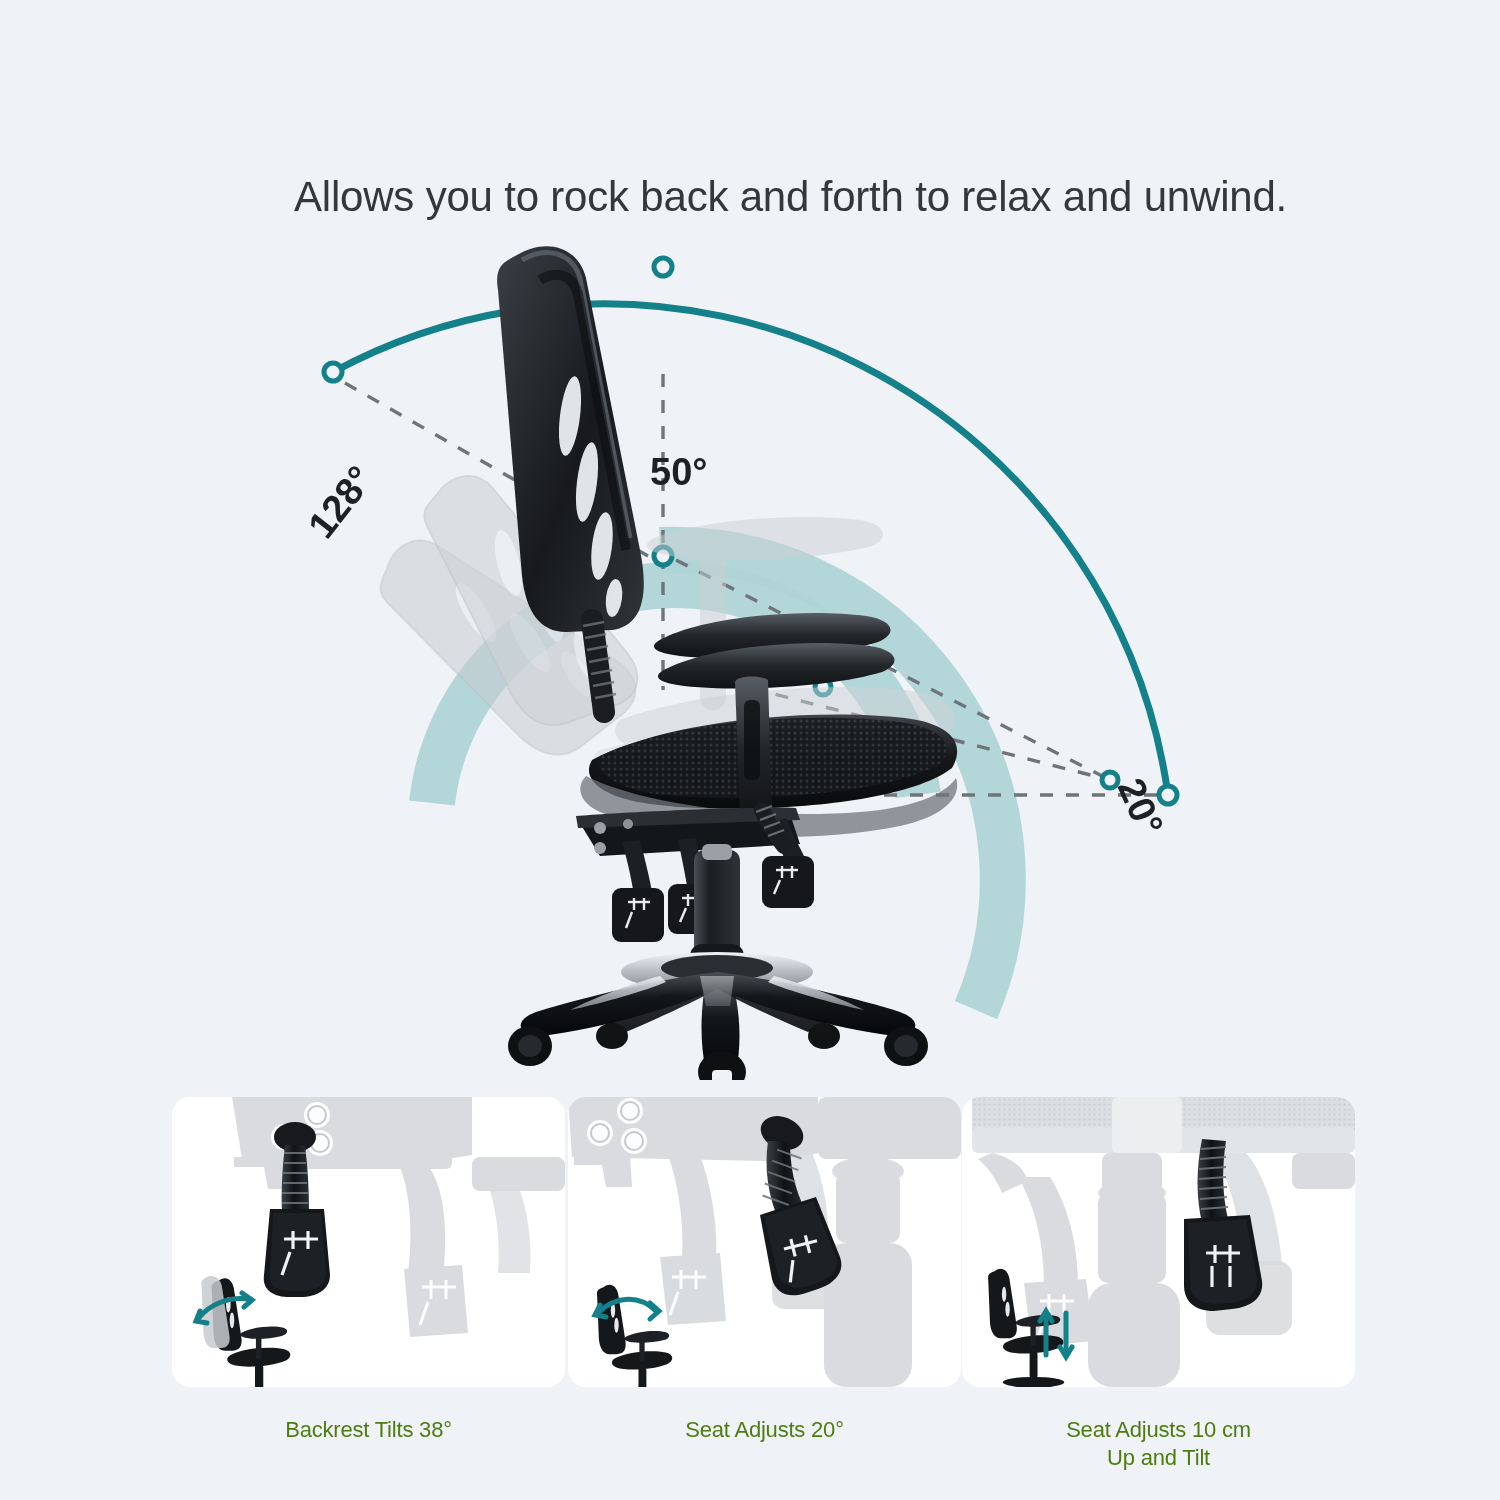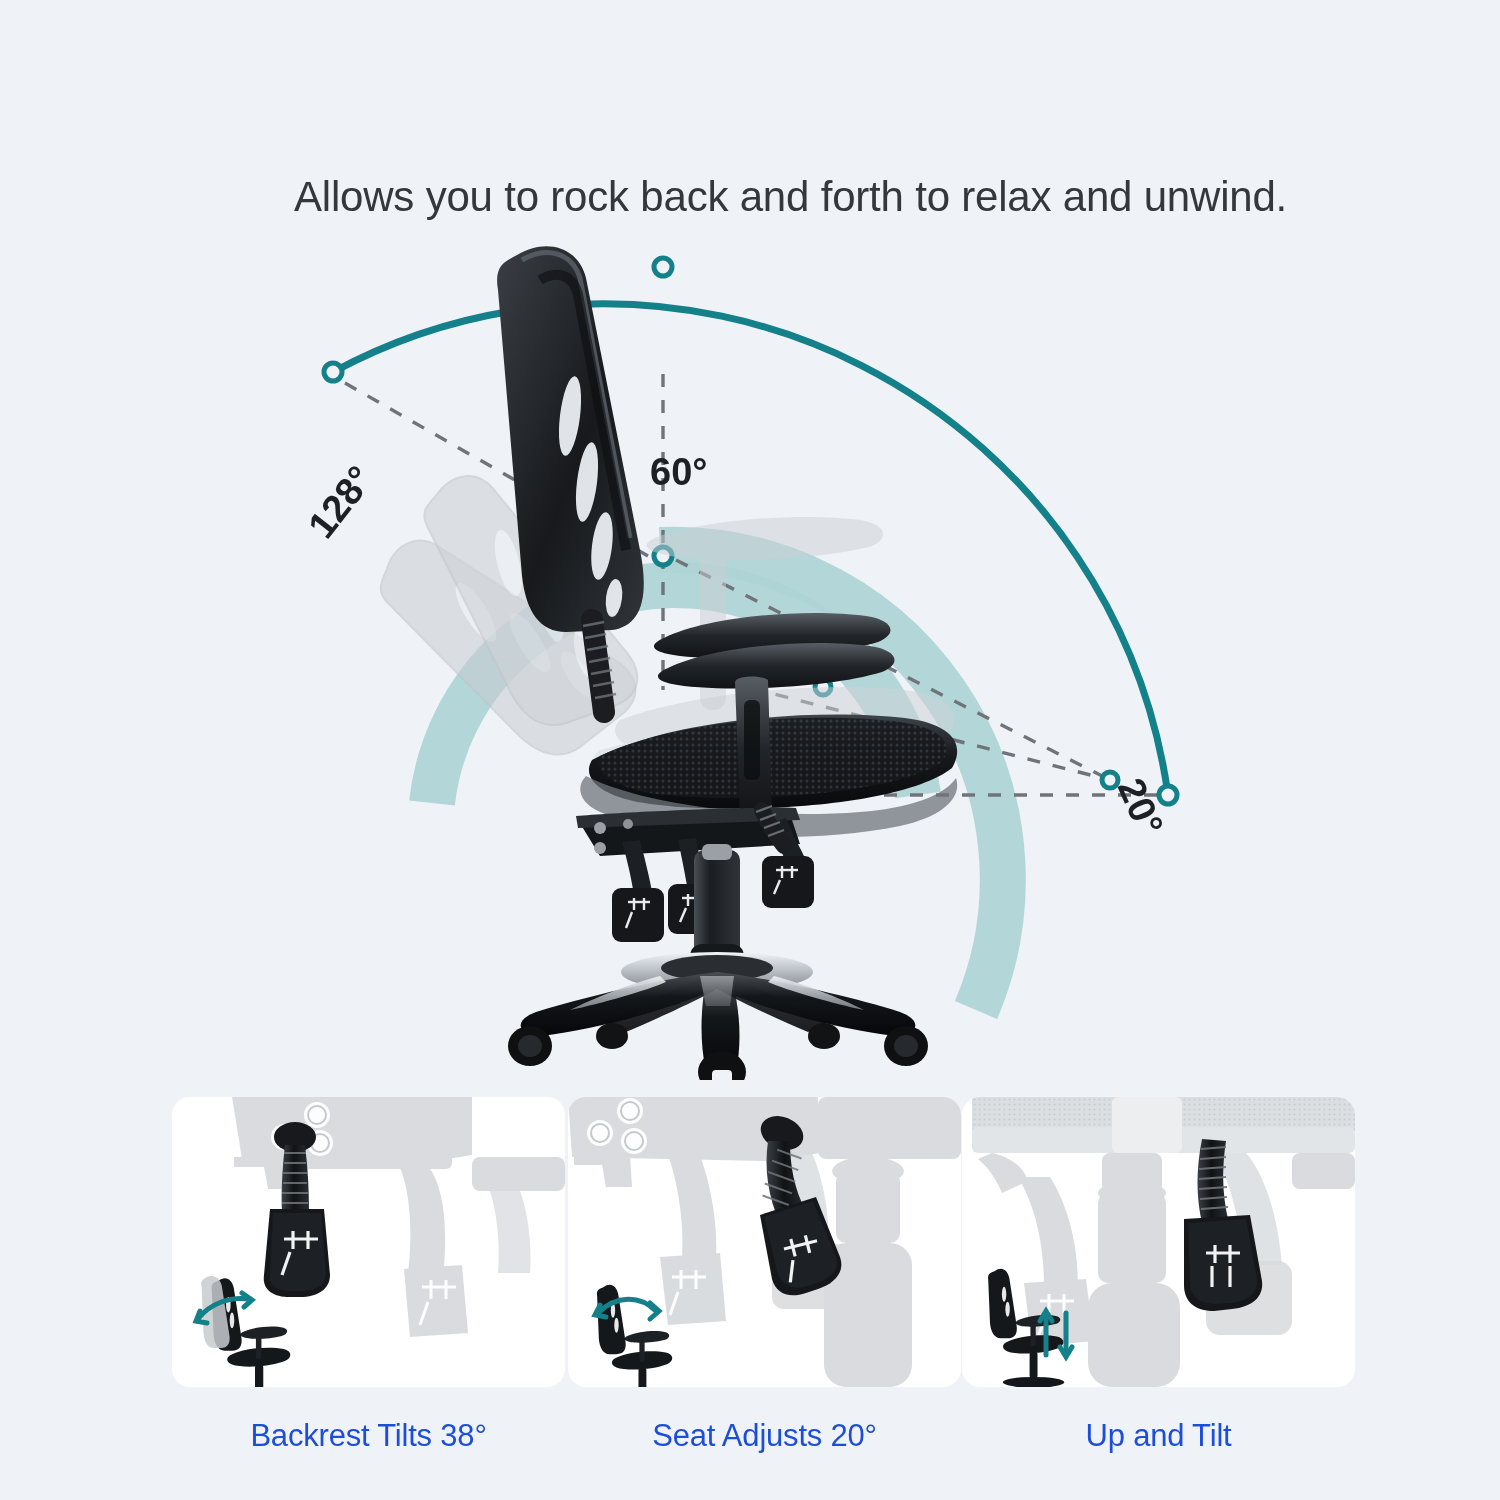--- a/index.html
+++ b/index.html
@@ -43,21 +43,21 @@
     position:absolute;top:0;width:393px;height:290px;
     background:#ffffff;border-radius:18px;overflow:hidden;
   }
   #card-0{left:172px;}
   #card-1{left:568px;}
   #card-2{left:962px;}
   .card svg{position:absolute;left:0;top:0;}
 
   .caption{
     position:absolute;
-    font-size:31px;font-weight:400;color:#1d4ed8;
+    font-size:22px;font-weight:400;color:#4d7c0f;
     text-align:center;line-height:1.28;
     letter-spacing:-0.2px;
   }
   #cap-0{left:172px;top:1416px;width:393px;}
   #cap-1{left:568px;top:1416px;width:393px;}
   #cap-2{left:962px;top:1416px;width:393px;}
 </style>
 </head>
 <body>
 
@@ -287,21 +287,21 @@
           <ellipse cx="906" cy="826" rx="12" ry="11" fill="#26292d"></ellipse>
           <ellipse cx="722" cy="852" rx="24" ry="21" fill="#0e1012"></ellipse>
           <rect x="712" y="850" width="20" height="14" rx="4" fill="#eff3f7"></rect>
           <ellipse cx="612" cy="816" rx="16" ry="13" fill="#111315"></ellipse>
           <ellipse cx="824" cy="816" rx="16" ry="13" fill="#111315"></ellipse>
         </g>
       </g>
     </svg>
 
     <div class="ang-label" id="lbl-128">128°</div>
-    <div class="ang-label" id="lbl-90">60°</div>
+    <div class="ang-label" id="lbl-90">50°</div>
     <div class="ang-label" id="lbl-20">20°</div>
   </div>
 
   <div class="cards">
 
     <div class="card" id="card-0">
       <svg width="393" height="290" viewBox="0 0 393 290">
         <defs>
           <linearGradient id="lev1" x1="0" y1="0" x2="1" y2="0">
             <stop offset="0%" stop-color="#3b4046"></stop>
@@ -569,16 +569,17 @@
           <path d="M104 216 L104 258"></path>
           <path d="M98 250 L104 260 L110 250"></path>
         </g>
       </svg>
     </div>
   </div>
 
   <div class="caption" id="cap-0">Backrest Tilts 38°</div>
   <div class="caption" id="cap-1">Seat Adjusts 20°</div>
   <div class="caption" id="cap-2">
+    <div>Seat Adjusts 10 cm</div>
     <div>Up and Tilt</div>
   </div>
 
 </div>
 
 </body></html>

